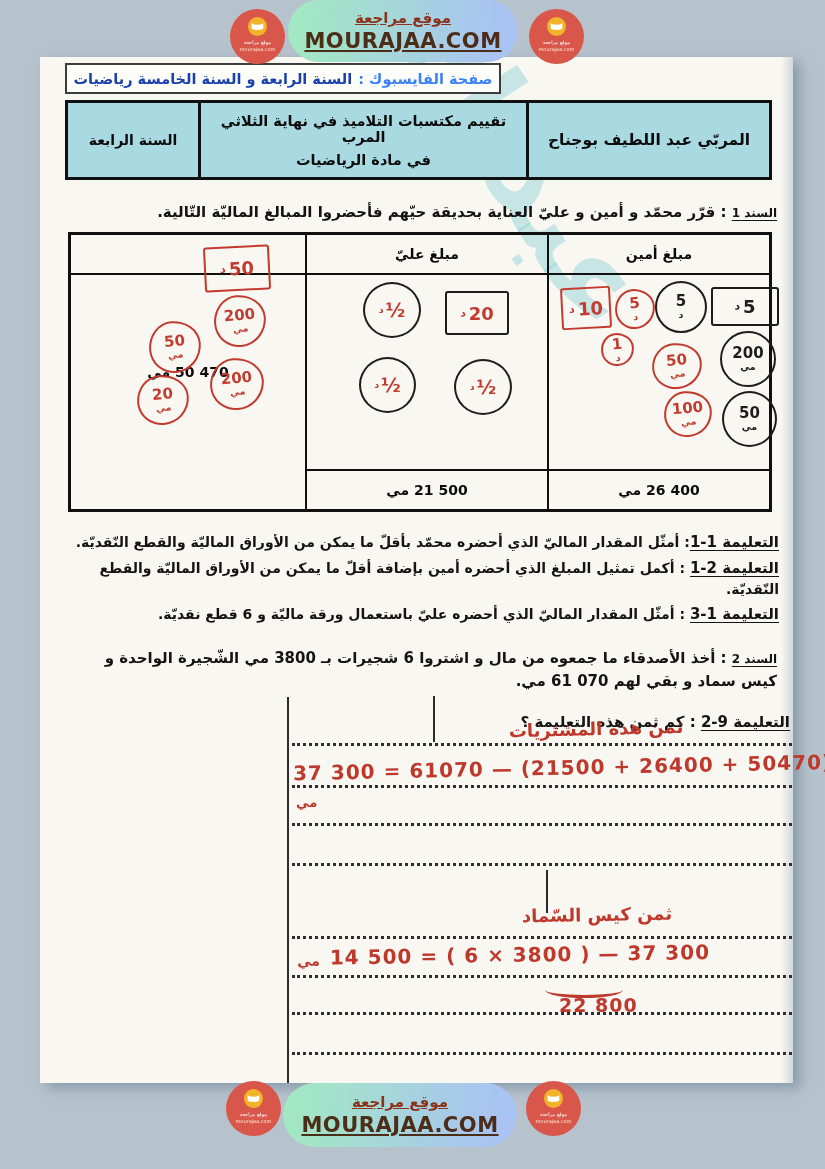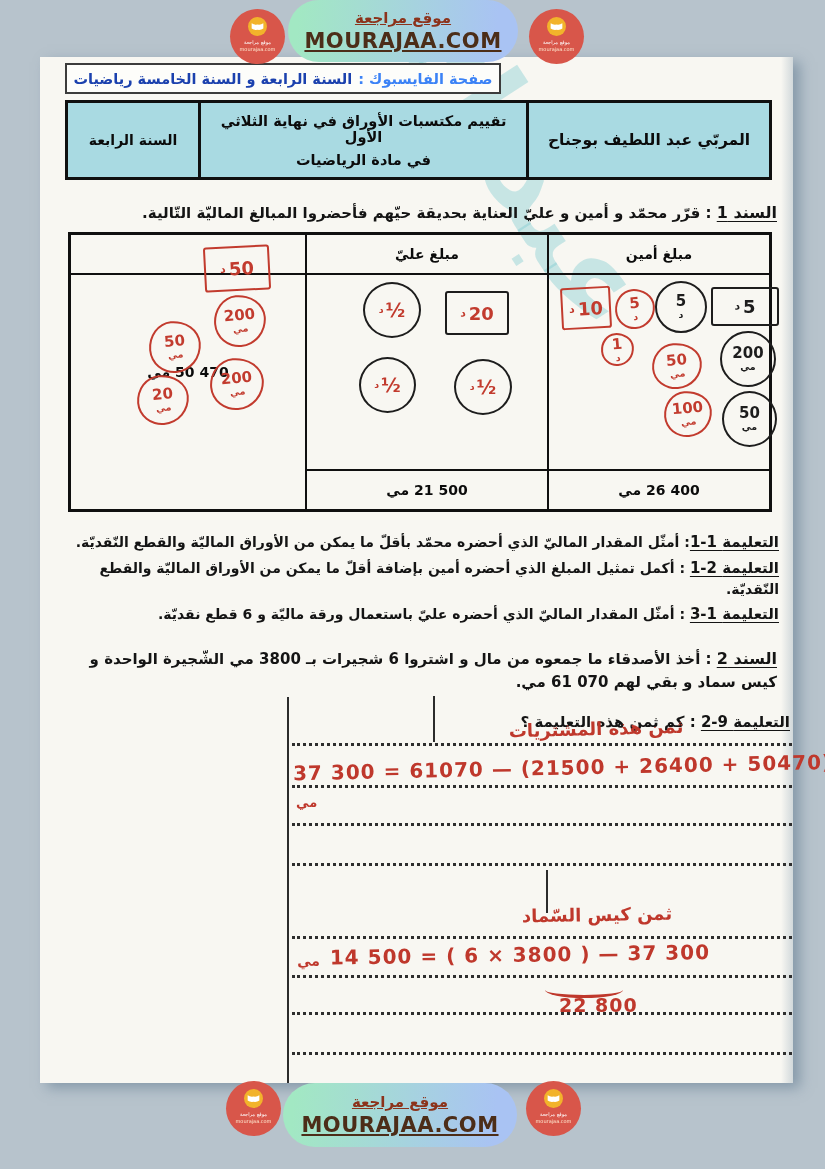--- a/index.html
+++ b/index.html
@@ -45,21 +45,21 @@
   .htc-title{width:331px;border-left:3px solid #101010;border-right:3px solid #101010;font-size:14.5px}
   .htc-level{flex:1;font-size:14px}
   
   .para{position:absolute;left:25px;z-index:2;direction:rtl;color:#141414;
     font-weight:bold;line-height:1.5}
   .s1{top:129px;width:712px;font-size:15px}
   .inst{top:474px;width:714px;font-size:14px}
   .inst p{margin:0 0 3px 0}
   .s2{top:575px;width:712px;font-size:15px}
   .lbl{text-decoration:underline;text-underline-offset:3px}
-  .slbl{font-size:16px}
+  .slbl{font-size:12px}
   .ilbl{font-size:15px}
   
   .mt{
     position:absolute;left:28px;top:175px;width:704px;height:280px;z-index:2;
     border:3px solid #101010;box-sizing:border-box;direction:rtl;
     display:grid;grid-template-columns:222px 242px 1fr;grid-template-rows:38px 196px 1fr;
   }
   .mc{box-sizing:border-box;border-left:2.5px solid #101010;border-top:2.5px solid #101010}
   .mc:nth-child(-n+3){border-top:none}
   .mc:nth-child(3n){border-left:none}
@@ -152,21 +152,21 @@
   <div class="wm">عبد اللطيف بوجناح</div>
 
   <div class="fb">
     <span class="b1">صفحة الفايسبوك :</span>
     <span class="b2">السنة الرابعة و السنة الخامسة رياضيات</span>
   </div>
 
   <div class="ht">
     <div class="htc htc-teacher">المربّي عبد اللطيف بوجناح</div>
     <div class="htc htc-title">
-      <span>تقييم مكتسبات الأوراق في نهاية الثلاثي الأول</span>
+      <span>تقييم مكتسبات التلاميذ في نهاية الثلاثي المرب</span>
       <span>في مادة الرياضيات</span>
     </div>
     <div class="htc htc-level">السنة الرابعة</div>
   </div>
 
   <p class="para s1"><span class="lbl slbl">السند 1</span> <span>: قرّر محمّد و أمين و عليّ العناية بحديقة حيّهم فأحضروا المبالغ الماليّة التّالية.</span></p>
 
   <div class="mt">
     <div class="mc mh">مبلغ أمين</div>
     <div class="mc mh">مبلغ عليّ</div>

